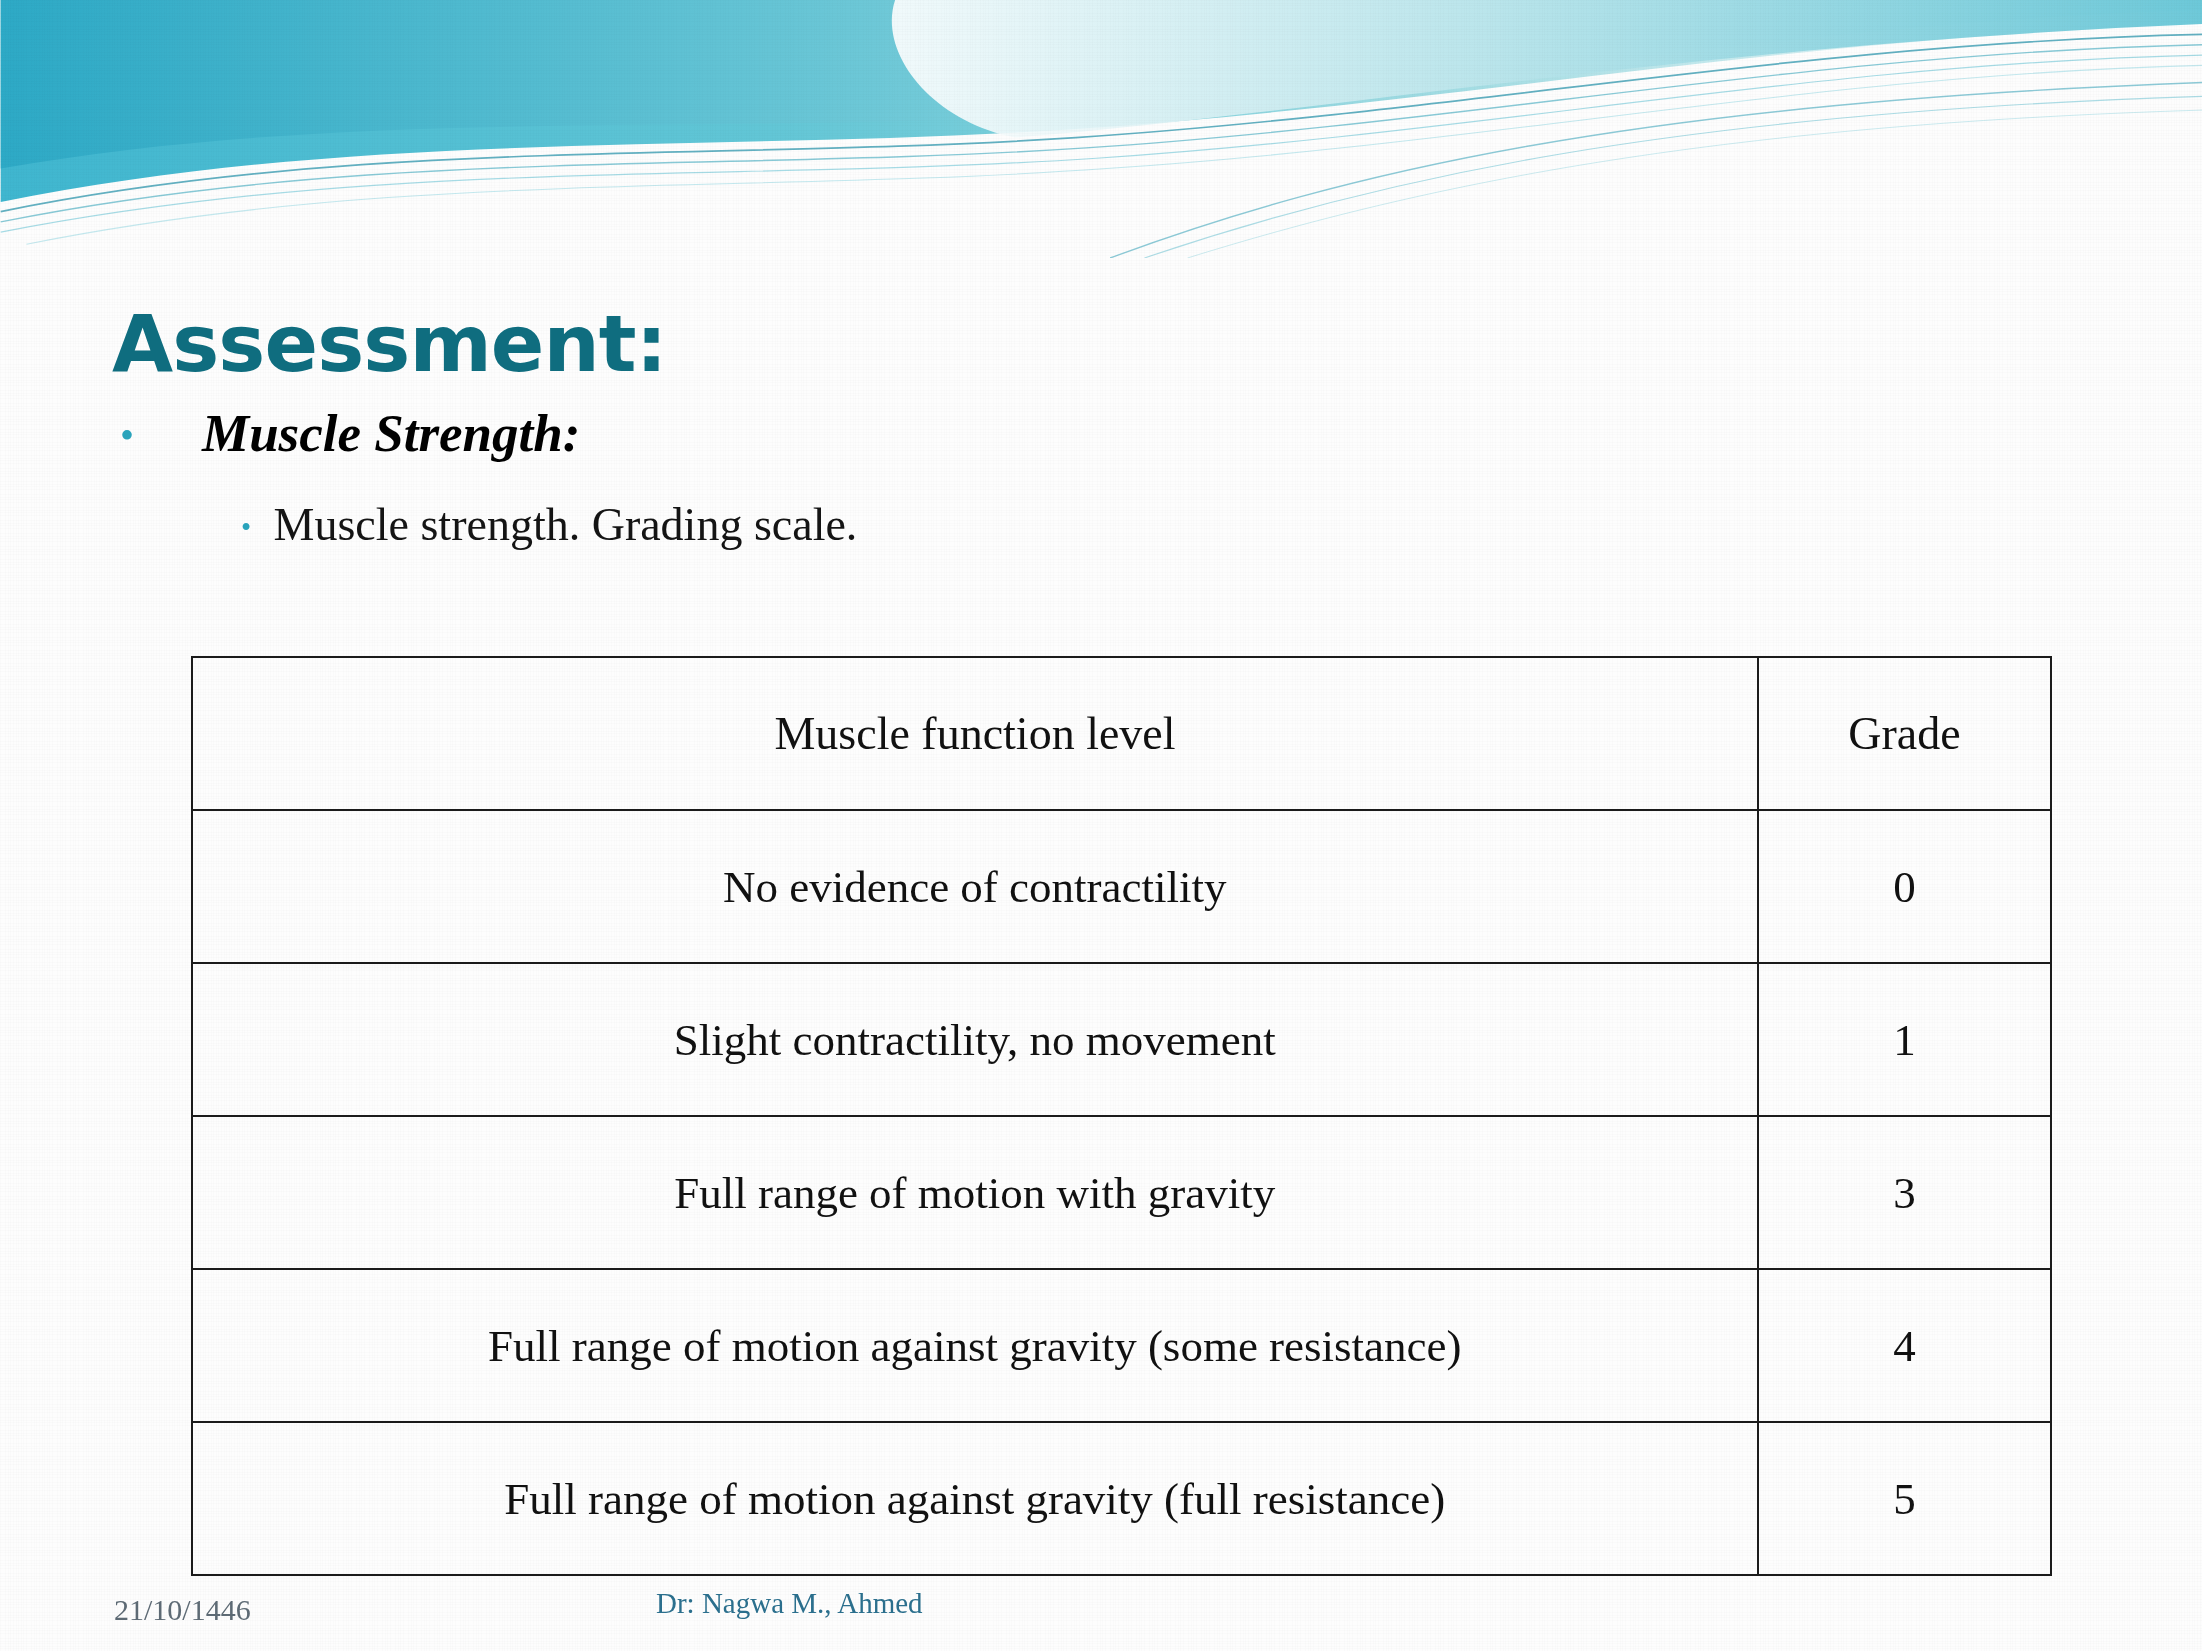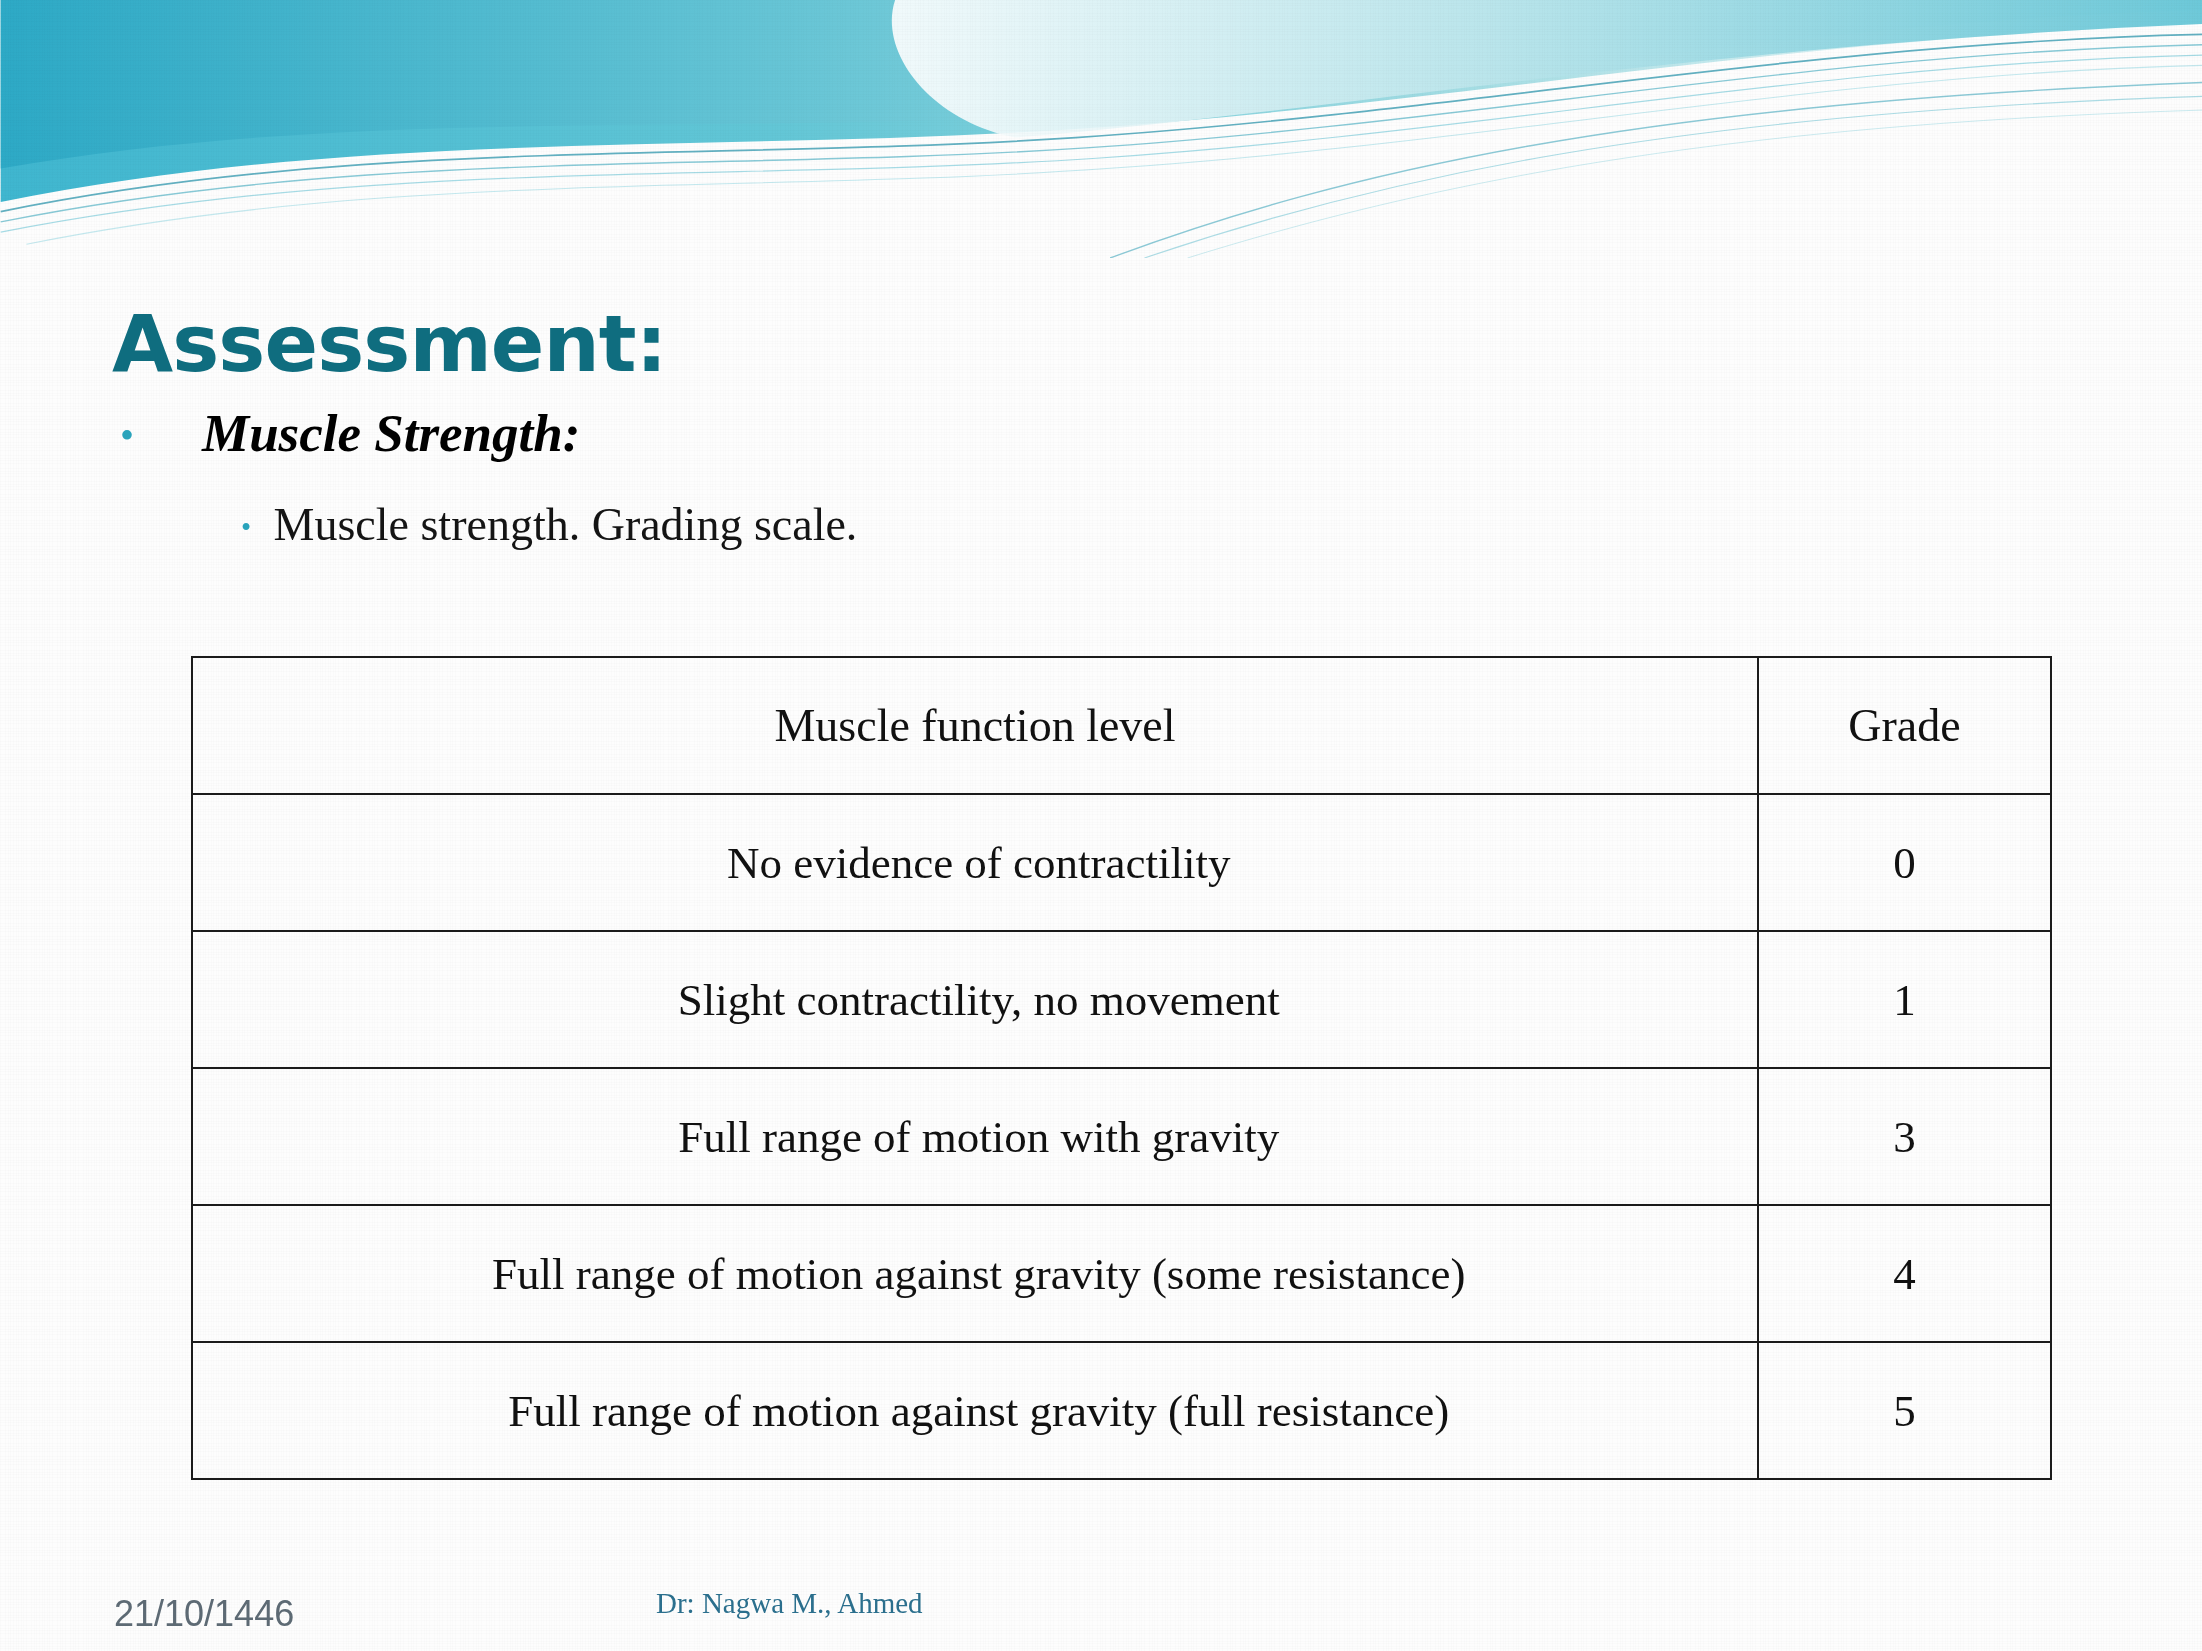--- a/index.html
+++ b/index.html
@@ -106,21 +106,21 @@
     width: 1858px;
     border-collapse: collapse;
     table-layout: fixed;
     background: transparent;
   }
   table.grading td, table.grading th {
     border: 2.6px solid #1b1b1b;
     font-family: "Liberation Serif", serif;
     font-weight: normal;
     color: #111111;
-    padding: 8px;
+    padding: 16px;
     height: 119px;
     vertical-align: middle;
   }
   table.grading .head-level {
     text-align: center;
     font-size: 46px;
   }
   table.grading .head-grade {
     text-align: center;
     font-size: 46px;
@@ -134,22 +134,22 @@
     text-align: center;
     font-size: 45px;
   }
   col.c-level { width: 1566px; }
   col.c-grade { width: 293px; }
 
   .footer-date {
     position: absolute;
     left: 114px;
     top: 1593px;
-    font-family: Liberation Sans, sans-serif;
-    font-size: 36px;
+    font-family: Liberation Serif, serif;
+    font-size: 30px;
     color: #5d6a74;
   }
   .footer-author {
     position: absolute;
     left: 656px;
     top: 1587px;
     font-family: "Liberation Serif", serif;
     font-size: 29px;
     color: #2b6f8d;
   }

